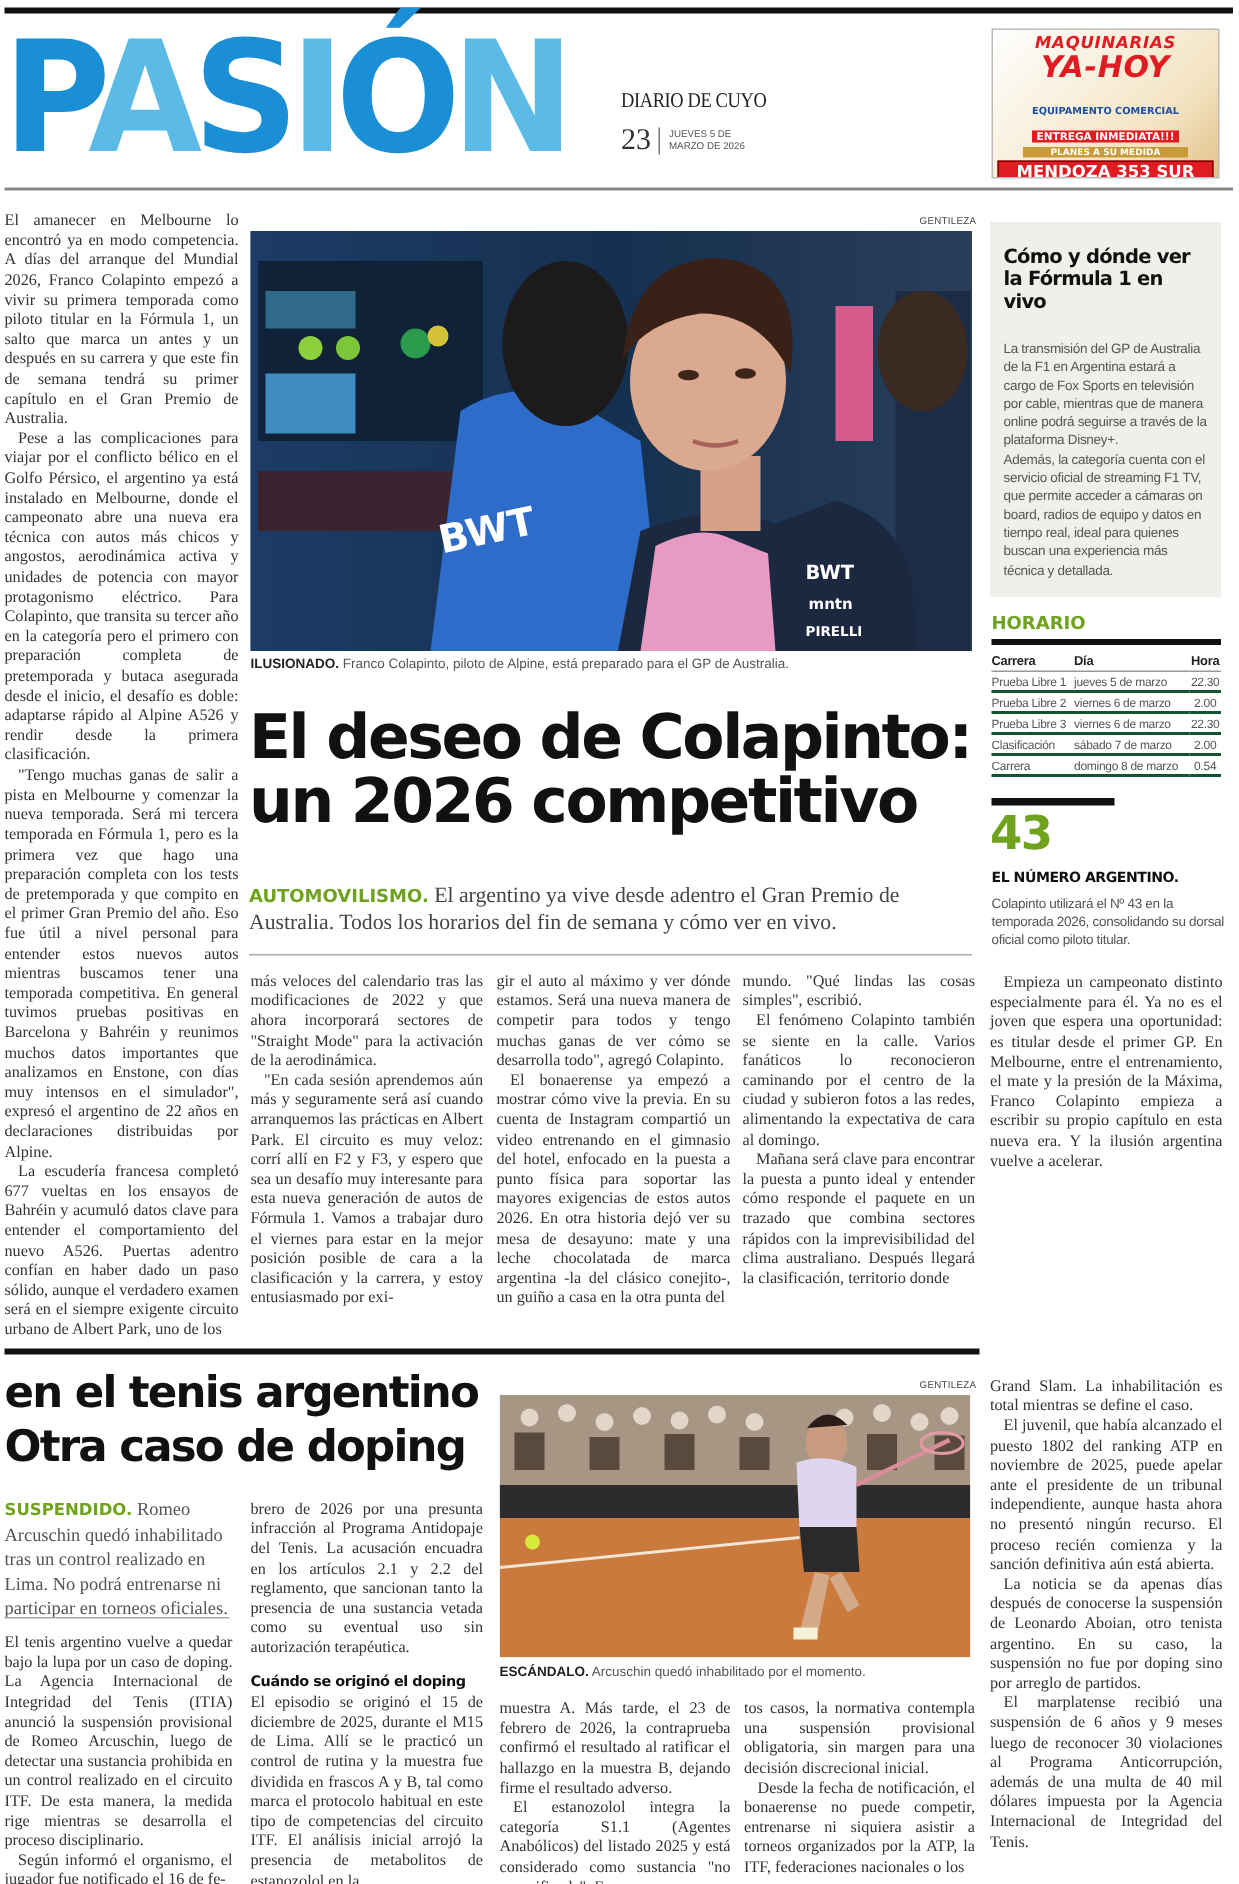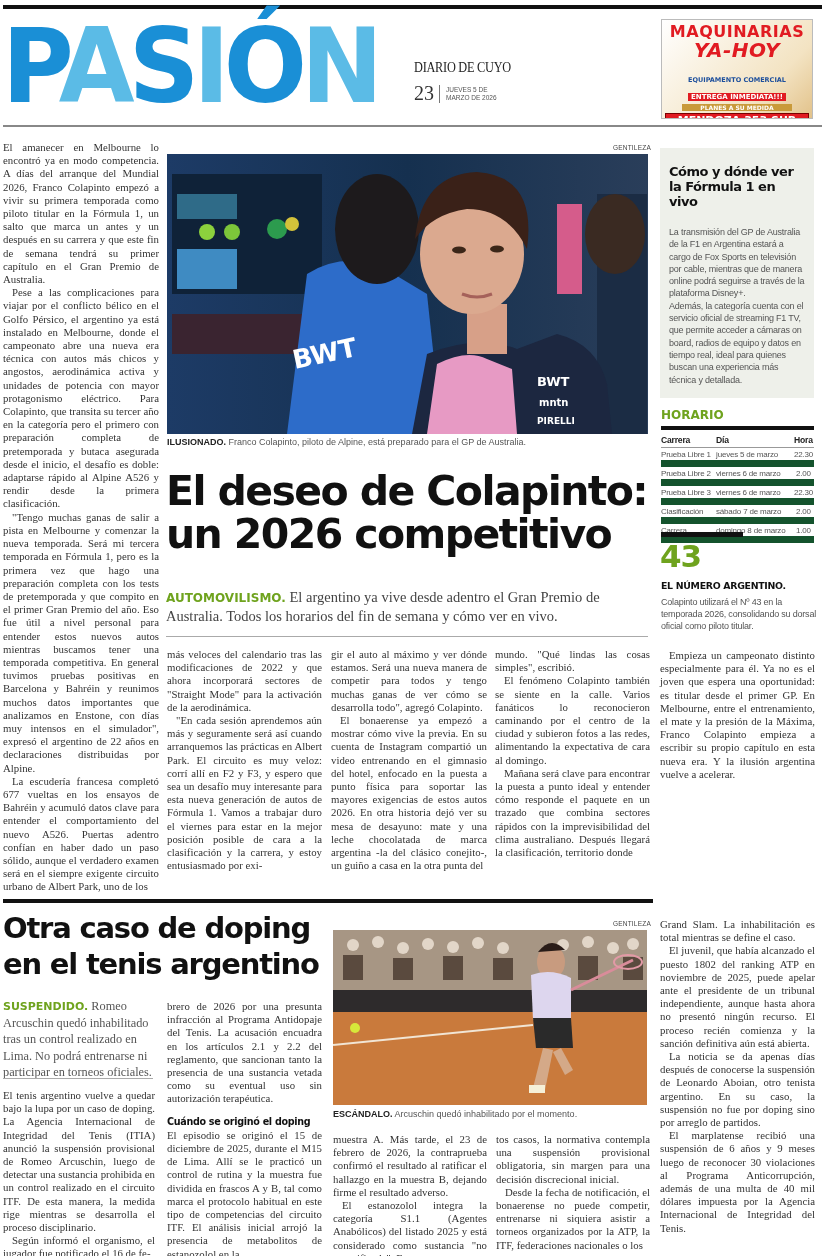--- a/index.html
+++ b/index.html
@@ -12,21 +12,21 @@
   .header-rule { left: 3px; top: 125px; width: 819px; height: 2px; background: #888; }
   .logo { left: 2px; top: 25px; width: 392px; height: 78px; }
   .logo-text { font-family: "DejaVu Sans", sans-serif; font-weight: 900; font-size: 98px; letter-spacing: -6px; line-height: 78px; color: #1a8fd6; transform: scaleY(1.05); transform-origin: top left; }
   .logo-text .lt { color: #5bbbe6; }
   .paper-name { left: 414px; top: 60px; font-family: "Liberation Serif", serif; font-size: 14px; letter-spacing: -0.3px; color: #222; transform: scaleX(0.88); transform-origin: left; }
   .page-num { left: 414px; top: 82px; font-family: "Liberation Serif", serif; font-size: 20px; color: #333; }
   .date-sep { left: 439px; top: 85px; width: 1px; height: 18px; background: #777; }
   .date-text { left: 446px; top: 86px; font-family: "Liberation Sans", sans-serif; font-size: 6.5px; line-height: 8px; color: #555; }
 
   .ad { left: 661px; top: 19px; width: 152px; height: 100px; border: 1px solid #bbb; background: linear-gradient(135deg,#fff 0%,#f3e3c2 70%,#e2c28a 100%); text-align: center; font-family: "DejaVu Sans", sans-serif; font-weight: 900; overflow: hidden; }
-  .ad .a1 { color: #e11b22; font-size: 16px; margin-top: 2px; letter-spacing: 0.5px; }
+  .ad .a1 { color: #e11b22; font-style: italic; font-size: 11px; margin-top: 2px; letter-spacing: 0.5px; }
   .ad .a2 { color: #e11b22; font-style: italic; font-size: 20px; line-height: 18px; letter-spacing: 0.5px; }
   .ad .a3 { color: #1d4f9c; font-size: 6.5px; margin-top: 17px; }
   .ad .a4 { color: #fff; background: #e11b22; font-size: 7px; display: inline-block; padding: 0 3px; margin-top: 1px; }
   .ad .a5 { color: #fff; background: #c99a3a; font-size: 6px; margin: 1px 20px 0; }
   .ad .a6 { color: #fff; background: #e11b22; font-size: 11px; line-height: 13px; margin: 2px 3px 0; border: 1px solid #7a0000; }
   .ad .a7 { font-size: 10px; line-height: 12px; color: #e11b22; }
   .ad .a7 span { background: #f3e55a; color: #1d4f9c; padding: 0 2px; }
 
   
   .col { position: absolute; font-family: "Liberation Serif", serif; font-size: 10.8px; line-height: 13.2px; text-align: justify; color: #333; hyphens: auto; }
@@ -46,21 +46,21 @@
   .deck-rule { left: 166px; top: 636px; width: 482px; height: 1px; background: #aaa; }
 
   
   .side-box { left: 660px; top: 148px; width: 154px; height: 250px; background: #eef0ea; padding: 16px 9px; }
   .side-title { font-family: "DejaVu Sans", sans-serif; font-weight: 700; font-size: 13px; line-height: 15px; color: #111; letter-spacing: -0.5px; }
   .side-text { font-family: "Liberation Sans", sans-serif; font-size: 9px; line-height: 12.3px; color: #555; margin-top: 17px; letter-spacing: -0.2px; }
   .horario-title { left: 661px; top: 408px; font-family: "DejaVu Sans", sans-serif; font-weight: 700; font-size: 12px; color: #6fa31e; }
   .horario-bar { left: 661px; top: 426px; width: 153px; height: 4px; background: #111; }
   .sched { left: 661px; top: 434px; width: 153px; border-collapse: collapse; font-family: "Liberation Sans", sans-serif; font-size: 8px; color: #555; letter-spacing: -0.2px; }
   .sched th { font-weight: 700; color: #222; text-align: left; font-size: 8.6px; padding: 1px 0 2px; border-bottom: 1px solid #999; }
-  .sched td { padding: 2px 0 1px; border-bottom: 7px solid #14532d; white-space: nowrap; }
+  .sched td { padding: 2px 0 1px; border-bottom: 2px solid #14532d; white-space: nowrap; }
   .sched th:last-child, .sched td:last-child { text-align: center; }
   .short-bar { left: 661px; top: 532px; width: 82px; height: 5px; background: #111; }
   .big-num { left: 660px; top: 538px; font-family: "DejaVu Sans", sans-serif; font-weight: 900; font-size: 31px; color: #6fa31e; letter-spacing: -1px; }
   .num-label { left: 661px; top: 580px; font-family: "DejaVu Sans", sans-serif; font-weight: 700; font-size: 9.4px; color: #111; letter-spacing: -0.3px; }
   .num-text { left: 661px; top: 597px; width: 156px; font-family: "Liberation Sans", sans-serif; font-size: 9px; line-height: 11.8px; color: #555; letter-spacing: -0.2px; }
 
   
   .rule2 { left: 3px; top: 899px; width: 650px; height: 4px; background: #111; }
   .h2 { left: 3px; top: 910px; font-size: 29px; line-height: 36px; width: 330px; letter-spacing: -1.2px; }
   .deck2 { left: 3px; top: 998px; width: 152px; font-family: "Liberation Serif", serif; font-size: 12.3px; line-height: 16.2px; color: #555; }
@@ -205,33 +205,33 @@
       <td>22.30</td>
     </tr>
     <tr>
       <td>Clasificación</td>
       <td>sábado 7 de marzo</td>
       <td>2.00</td>
     </tr>
     <tr>
       <td>Carrera</td>
       <td>domingo 8 de marzo</td>
-      <td>1.00</td>
+      <td>0.54</td>
     </tr>
   </tbody>
 </table>
 <div class="abs short-bar"></div>
 <div class="abs big-num">43</div>
 <div class="abs num-label">EL NÚMERO ARGENTINO.</div>
 <div class="abs num-text">Colapinto utilizará el Nº 43 en la temporada 2026, consolidando su dorsal oficial como piloto titular.</div>
 
 <div class="abs rule2"></div>
 <div class="abs headline h2">
+  <div>en el tenis argentino</div>
   <div>Otra caso de doping</div>
-  <div>en el tenis argentino</div>
 </div>
 <div class="abs deck2">
   <b>SUSPENDIDO.</b><span> Romeo Arcuschin quedó inhabilitado tras un control realizado en Lima. No podrá entrenarse ni participar en torneos oficiales.</span>
 </div>
 <div class="abs deck2-rule"></div>
 
 <div class="col" style="left:3px;top:1089px;width:152px;">
   <p class="first">El tenis argentino vuelve a quedar bajo la lupa por un caso de doping. La Agencia Internacional de Integridad del Tenis (ITIA) anunció la suspensión provisional de Romeo Arcuschin, luego de detectar una sustancia prohibida en un control realizado en el circuito ITF. De esta manera, la medida rige mientras se desarrolla el proceso disciplinario.</p>
   <p>Según informó el organismo, el jugador fue notificado el 16 de fe-</p>
 </div>

